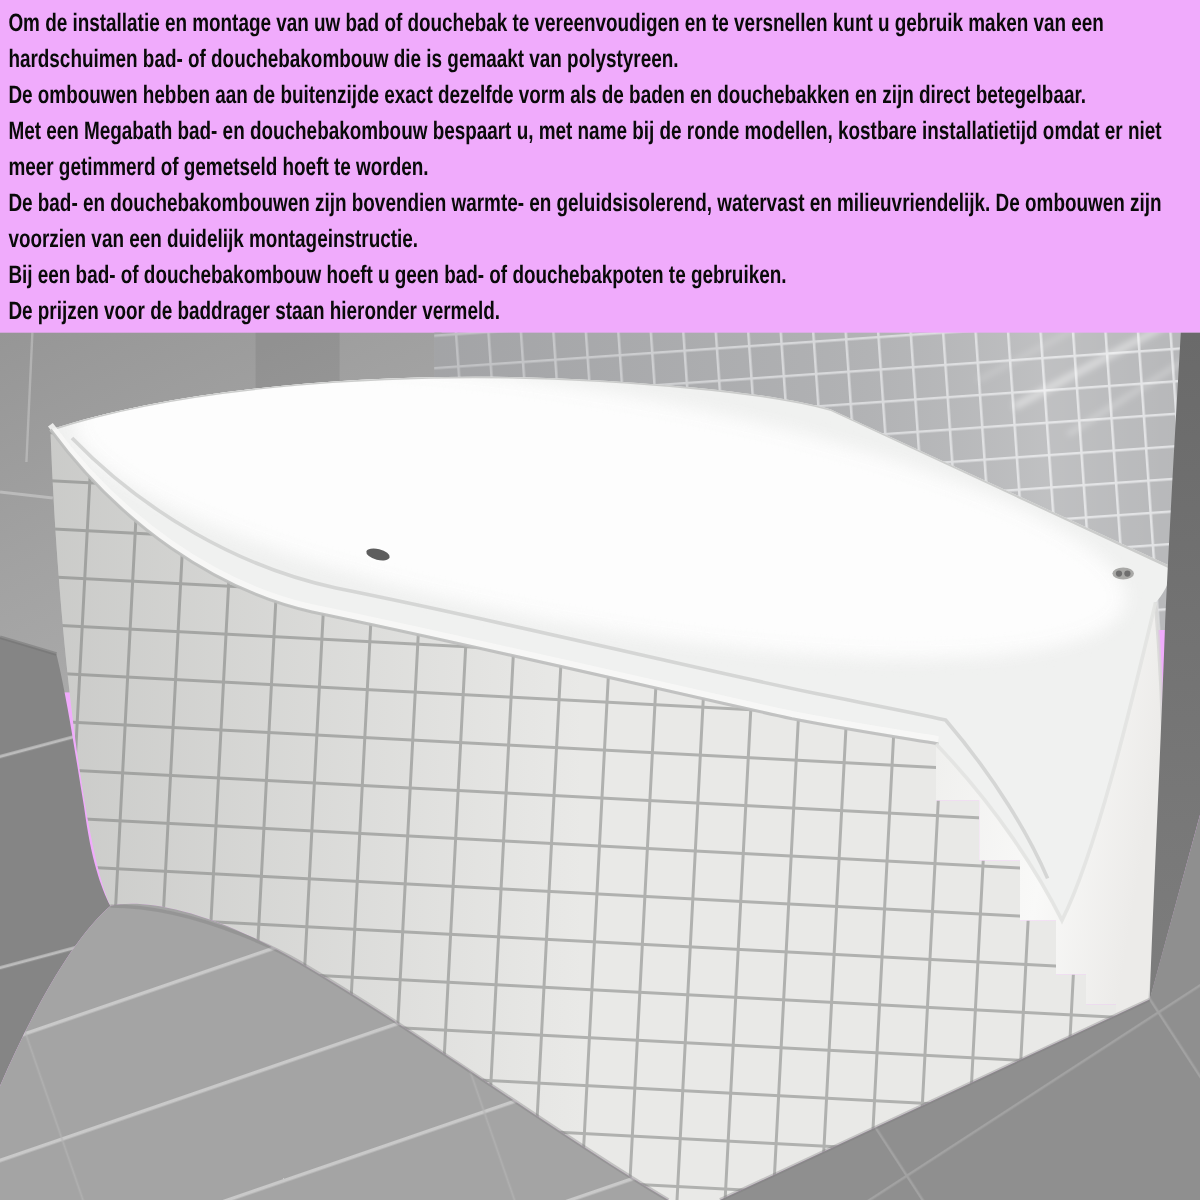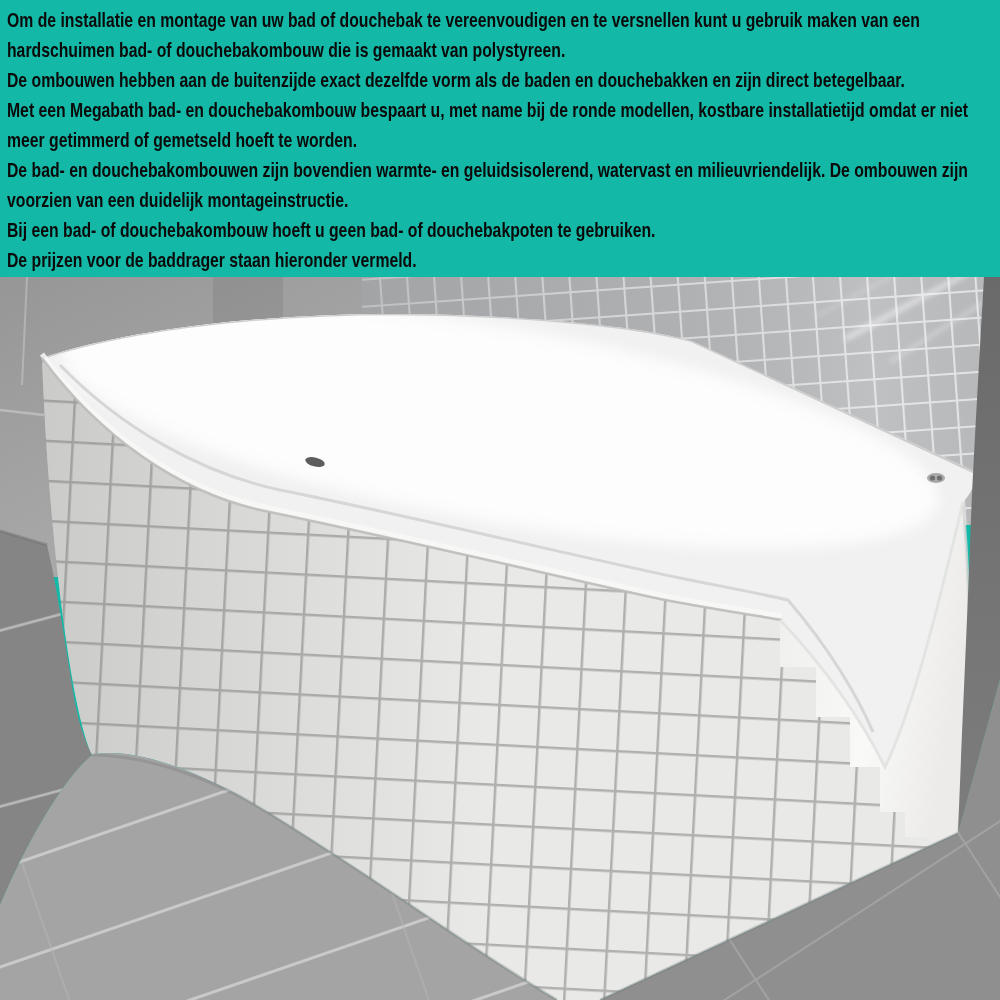--- a/index.html
+++ b/index.html
@@ -1,16 +1,16 @@
 <!DOCTYPE html>
 <html><head>
 <meta charset="utf-8">
 <style>
   html,body{margin:0;padding:0;background:#ffffff;}
-  .page{position:relative;width:1000px;height:1000px;background:#14b8a6;overflow:hidden;
+  .page{position:relative;width:1000px;height:1000px;background:#f0abfc;overflow:hidden;
         font-family:"Liberation Sans","DejaVu Sans",sans-serif;}
   .text-block{position:absolute;top:5px;left:7px;width:1333px;
               transform:scaleX(0.75);transform-origin:top left;
               color:#0a0a0a;font-size:21px;font-weight:bold;line-height:30px;
               letter-spacing:0px;}
   .text-block p{margin:0;padding:0;}
   .photo-wrap{position:absolute;top:277px;left:0;width:1000px;height:723px;}
   svg{display:block;}
 </style>
 </head>

